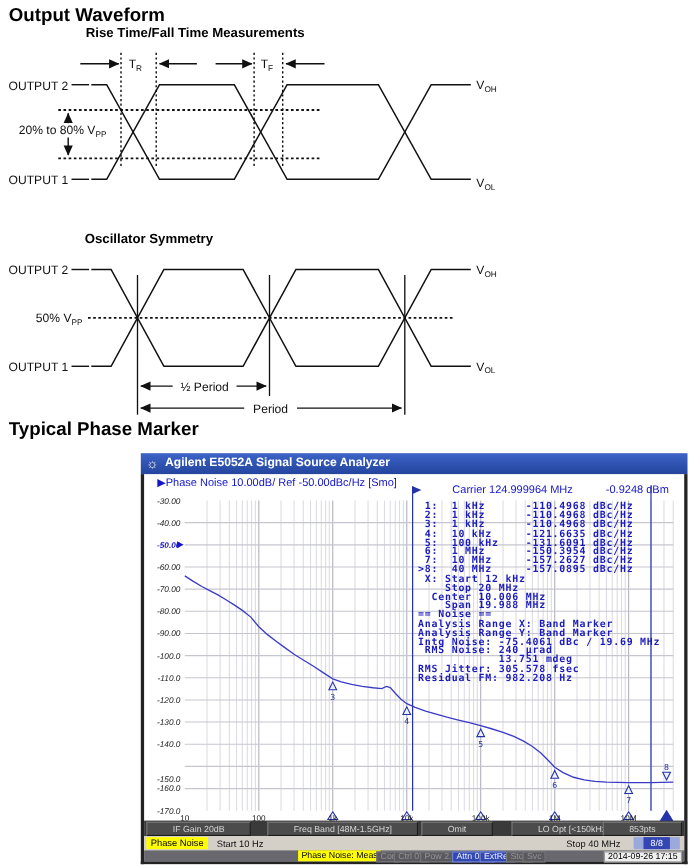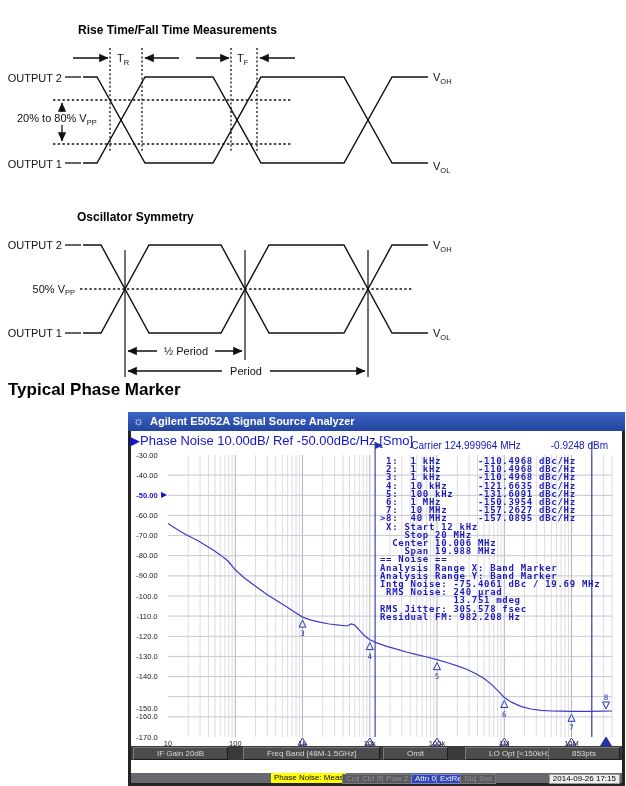--- a/index.html
+++ b/index.html
@@ -9,24 +9,24 @@
   svg{position:absolute;overflow:visible;}
   .wave text{font-family:"Liberation Sans",sans-serif;font-size:11px;fill:#111;}
   
   #win{position:absolute;left:128px;top:412px;width:497px;height:374px;background:#fff;}
   .frame{position:absolute;background:#232323;}
   #titlebar{position:absolute;left:0;top:0;width:497px;height:19px;
     background:linear-gradient(180deg,#3c63c6 0%,#24459e 100%);color:#fff;
     font-size:11px;font-weight:bold;line-height:19px;}
   #titlebar .ticon{position:absolute;left:5px;top:0;color:#eee;font-weight:normal;font-size:12px;}
   #titlebar .ttext{position:absolute;left:22px;top:0;}
-  #tracelabel{position:absolute;left:2px;top:21px;font-size:13px;color:#1414c8;white-space:nowrap;}
+  #tracelabel{position:absolute;left:15px;top:21px;font-size:10px;color:#1414c8;white-space:nowrap;}
   #carrier{position:absolute;right:17px;top:28px;font-size:10px;color:#1414c8;white-space:nowrap;display:flex;gap:30px;}
   #plotbox{position:absolute;left:40px;top:43px;width:444px;height:282px;}
-  .ytick{position:absolute;width:34px;text-align:center;font-size:7.5px;color:#1a1a1a;height:9px;line-height:9px;}
+  .ytick{position:absolute;width:34px;text-align:right;font-size:7.5px;color:#1a1a1a;height:9px;line-height:9px;font-style:italic;}
   .ytick.ref{color:#1414c8;font-weight:bold;}
   .xtick{position:absolute;top:327px;font-size:7.5px;color:#1a1a1a;transform:translateX(-50%);}
   #refarrow{position:absolute;left:33px;font-size:8px;color:#1414c8;line-height:8px;}
   #readout{position:absolute;left:252px;top:45px;font-family:"DejaVu Sans Mono",monospace;
     font-size:9px;letter-spacing:0.7px;line-height:8.2px;color:#1b1bbb;font-weight:bold;white-space:pre;}
   .bar{position:absolute;left:3px;right:3px;}
   #bar1{top:334px;height:14px;background:#3a3a3a;}
   #bar1 .seg{position:absolute;top:1px;height:11px;line-height:11px;padding:0 23px;font-size:8px;color:#d6d6d6;
     background:#4c4c4c;border-top:1px solid #7a7a7a;border-left:1px solid #7a7a7a;border-right:1px solid #1c1c1c;border-bottom:1px solid #1c1c1c;white-space:nowrap;}
   #bar2{top:348px;height:13px;background:#d4d0c8;font-size:8.5px;color:#111;}
@@ -40,20 +40,21 @@
   #bar3 .ybadge{background:#ffff00;color:#000;}
   #bar3 .dis{background:#5a5a5e;color:#93939a;border:1px solid #78787d;height:8px;line-height:8px;}
   #bar3 .blue{background:#3347b0;color:#e6ecff;border:1px solid #7586d2;height:8px;line-height:8px;}
   #bar3 .date{background:#efefef;color:#000;border:1px solid #9a9a9a;height:8px;line-height:8px;}
 </style>
 </head>
 <body>
 
 <div id="page">
 
+  <div class="h1" style="left:8px;top:4px;">Output Waveform</div>
   <div class="h2" style="left:78px;top:23px;">Rise Time/Fall Time Measurements</div>
   <div class="h2" style="left:77px;top:210px;">Oscillator Symmetry</div>
   <div class="h1" style="left:8px;top:380px;">Typical Phase Marker</div>
 
   <svg class="wave" style="left:0;top:44px;" width="626" height="150" viewBox="0 44 626 150">
     <defs>
       <marker id="ah" viewBox="0 0 10 10" refX="8.5" refY="5" markerWidth="8" markerHeight="8" orient="auto-start-reverse">
         <path d="M0,1 L9,5 L0,9 z" fill="#111"></path>
       </marker>
     </defs>
@@ -264,20 +265,26 @@
     <div id="readout"><div> 1:  1 kHz      -110.4968 dBc/Hz</div><div> 2:  1 kHz      -110.4968 dBc/Hz</div><div> 3:  1 kHz      -110.4968 dBc/Hz</div><div> 4:  10 kHz     -121.6635 dBc/Hz</div><div> 5:  100 kHz    -131.6091 dBc/Hz</div><div> 6:  1 MHz      -150.3954 dBc/Hz</div><div> 7:  10 MHz     -157.2627 dBc/Hz</div><div>&gt;8:  40 MHz     -157.0895 dBc/Hz</div><div> X: Start 12 kHz</div><div>    Stop 20 MHz</div><div>  Center 10.006 MHz</div><div>    Span 19.988 MHz</div><div>== Noise ==</div><div>Analysis Range X: Band Marker</div><div>Analysis Range Y: Band Marker</div><div>Intg Noise: -75.4061 dBc / 19.69 MHz</div><div> RMS Noise: 240 μrad</div><div>            13.751 mdeg</div><div>RMS Jitter: 305.578 fsec</div><div>Residual FM: 982.208 Hz</div></div>
 
     <div id="bar1" class="bar">
       <span class="seg" style="left:2px;">IF Gain 20dB</span>
       <span class="seg" style="left:112px;">Freq Band [48M-1.5GHz]</span>
       <span class="seg" style="left:252px;">Omit</span>
       <span class="seg" style="left:334px;">LO Opt [&lt;150kHz]</span>
       <span class="seg" style="right:2px;">853pts</span>
     </div>
 
+    <div id="bar2" class="bar">
+      <span class="ybadge">Phase Noise</span>
+      <span class="start">Start 10 Hz</span>
+      <span class="stop">Stop 40 MHz</span>
+      <span class="pageouter"><span class="pageinner">8/8</span></span>
+    </div>
 
     <div id="bar3" class="bar">
       <span class="b ybadge" style="left:140px;">Phase Noise: Meas</span>
       <span class="b dis" style="left:211px;top:1px;">Cor</span>
       <span class="b dis" style="left:227px;top:1px;">Ctrl 0V</span>
       <span class="b dis" style="left:251px;top:1px;">Pow 2.05V</span>
       <span class="b blue" style="left:280px;top:1px;">Attn 0dB</span>
       <span class="b blue" style="left:305px;top:1px;">ExtRef</span>
       <span class="b dis" style="left:329px;top:1px;">Stop</span>
       <span class="b dis" style="left:344px;top:1px;">Svc</span>

